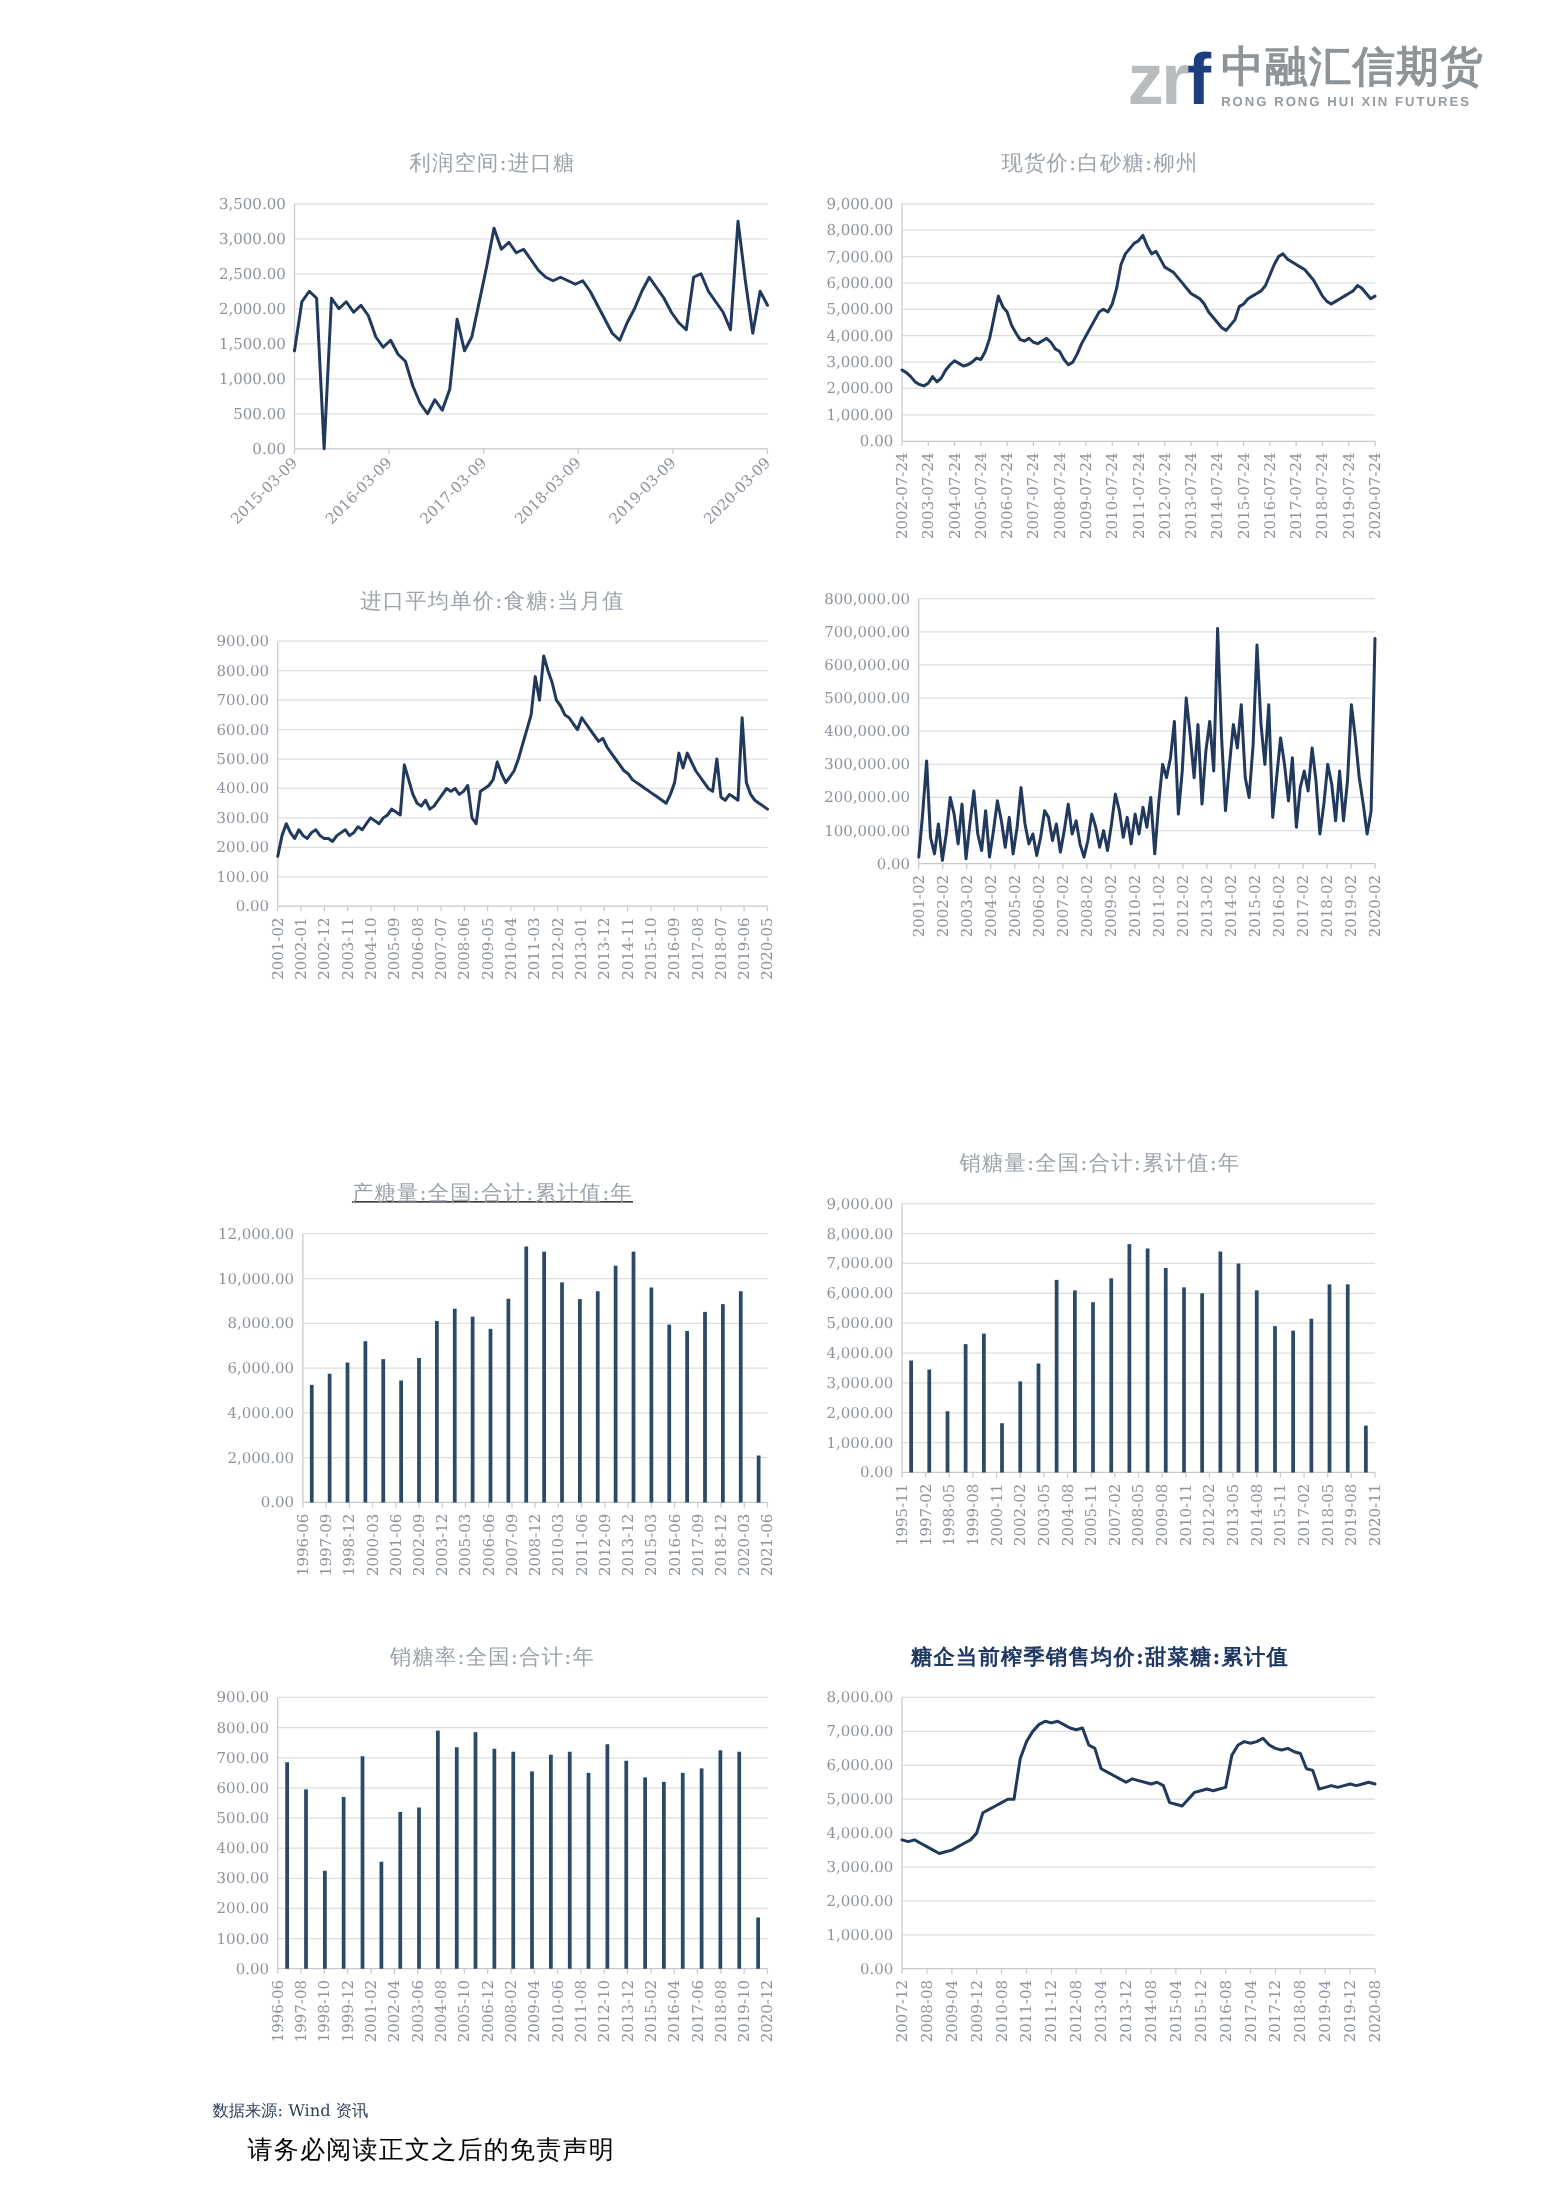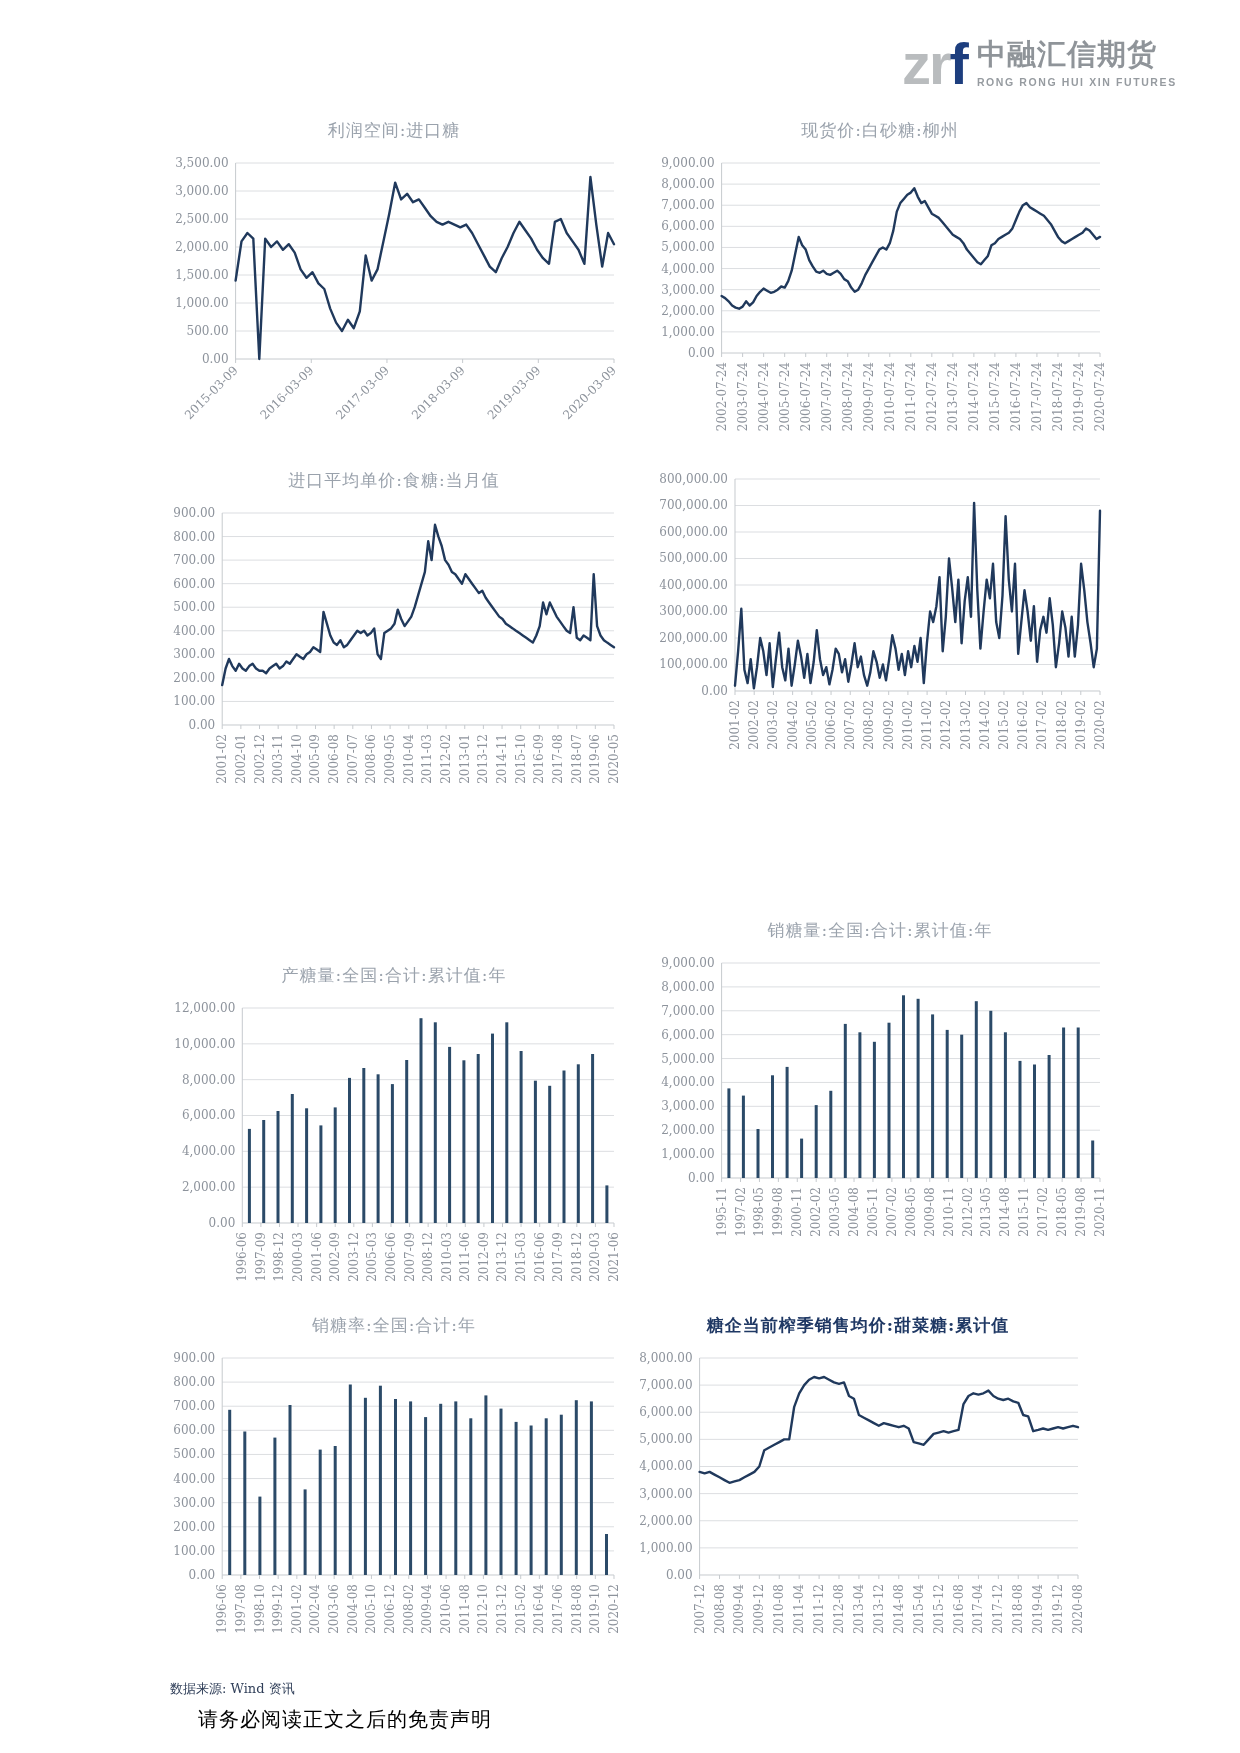--- a/index.html
+++ b/index.html
@@ -2,27 +2,27 @@
 <html><head>
 <meta charset="utf-8">
 <style>
   html,body{margin:0;padding:0;background:#fff;}
   body{width:1240px;height:1753px;position:relative;font-family:"DejaVu Serif","Liberation Serif",serif;}
   .logo{position:absolute;left:878px;top:18px;width:290px;height:72px;display:flex;align-items:flex-end;margin-left:24px;}
   .logo-abbr{font-family:"Liberation Sans",sans-serif;font-weight:bold;font-size:58px;line-height:0.9;letter-spacing:-2px;}
   .logo-zr{color:#b9bcbe;}
   .logo-f{color:#1d3e7e;}
   .logo-names{margin-left:10px;padding-bottom:2px;}
-  .logo-cn{font-family:Liberation Mono, monospace;font-weight:bold;font-size:29px;color:#8f9499;letter-spacing:1px;line-height:1.1;}
+  .logo-cn{font-family:Liberation Serif, serif;font-weight:bold;font-size:34px;color:#8f9499;letter-spacing:1px;line-height:1.1;}
   .logo-en{font-family:"Liberation Sans",sans-serif;font-weight:bold;font-size:10.5px;color:#969ba0;letter-spacing:1.6px;margin-top:3px;}
   .chart{position:absolute;width:452px;}
   .c0{left:128px;top:103px;} .c1{left:614px;top:103px;}
   .c2{left:128px;top:453px;} .c3{left:614px;top:453px;}
-  .c4{left:128px;top:948px;} .c5{left:614px;top:903px;}
-  .c6{left:128px;top:1298px;} .c7{left:592px;top:1298px;}
+  .c4{left:128px;top:927px;text-decoration:underline;} .c5{left:614px;top:903px;}
+  .c6{left:128px;top:1298px;} .c7{left:614px;top:1298px;}
   .chart-title{text-align:center;font-size:17px;color:#9aa2ac;letter-spacing:1px;margin-bottom:10px;height:24px;}
   .chart-title.dark{color:#1f3864;font-weight:bold;}
   .footer{position:absolute;left:170px;}
   .footer-source{top:1680px;font-size:13px;color:#2f3e58;}
   .footer-disclaimer{top:1706px;font-size:20px;color:#000000;letter-spacing:1px;margin-left:28px;}
   svg text{font-family:"DejaVu Serif","Liberation Serif",serif;}
 </style>
 </head>
 <body>
 

